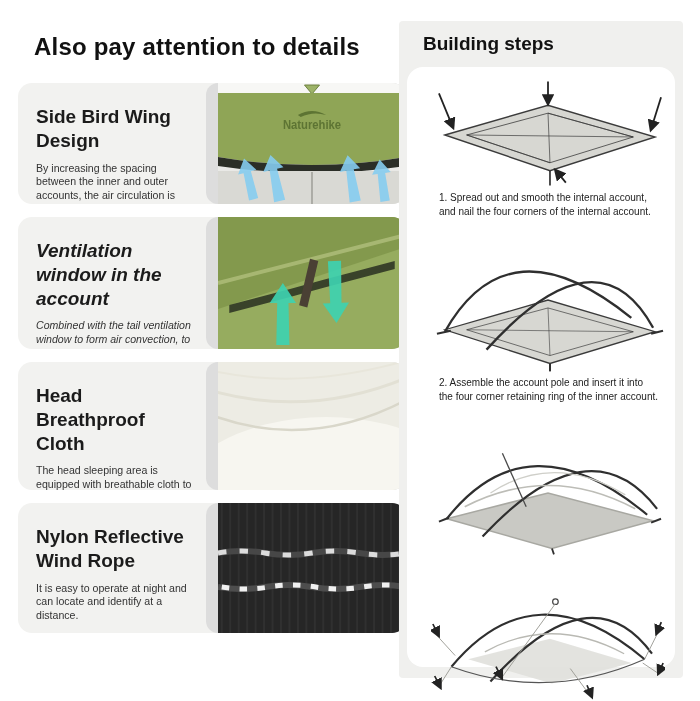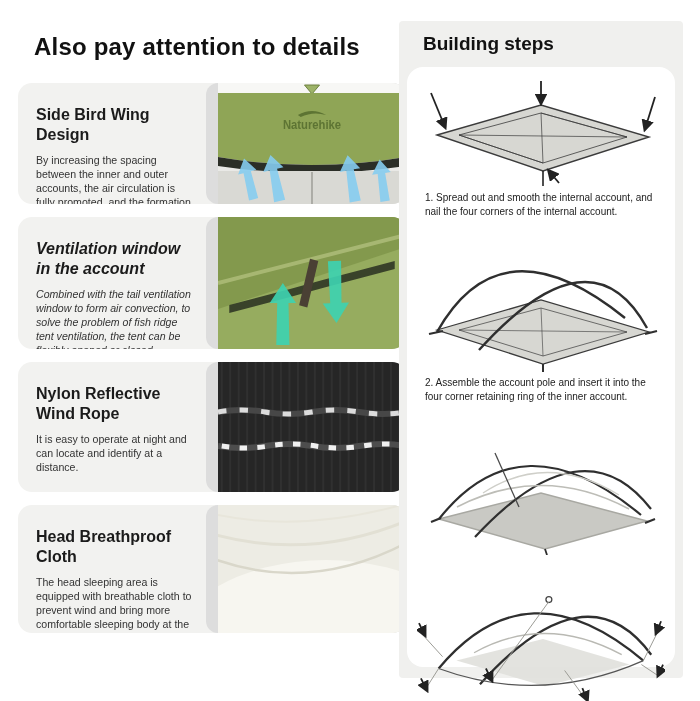--- a/index.html
+++ b/index.html
@@ -18,40 +18,40 @@
     overflow:hidden;
   }
   .feature-card.h1{height:121px;}
   .feature-card.h2{height:132px;font-style:italic;}
   .feature-card.h3{height:128px;}
   .feature-card.h4{height:130px;}
   .feature-text{
     width:188px;box-sizing:border-box;padding:22px 10px 0 18px;flex:none;
   }
   .feature-title{
-    font-size:16px;font-weight:700;color:#1b1b1b;margin:0 0 9px 0;line-height:1.25;
+    font-size:19px;font-weight:700;color:#1b1b1b;margin:0 0 9px 0;line-height:1.25;
   }
   .feature-body{
     font-size:10.6px;line-height:1.32;color:#333;margin:0;
   }
   .feature-media{
     flex:1;border-radius:12px;overflow:hidden;background:#ddd;padding-left:12px;
   }
   .feature-media svg{display:block;width:100%;height:100%;}
   
   .right-panel{
     position:absolute;left:399px;top:21px;width:284px;height:657px;
     background:#f0f0ee;border-radius:4px;box-sizing:border-box;
   }
   .right-title{
     font-size:19px;font-weight:600;color:#111;margin:12px 0 12px 24px;
   }
   .steps-card{
     background:#ffffff;border-radius:16px;margin:0 8px;height:600px;
-    box-sizing:border-box;padding:12px 10px 10px 10px;
+    box-sizing:border-box;padding:12px 10px 10px 24px;
   }
   .step{margin-bottom:6px;}
   .step-illustration{display:flex;justify-content:center;}
   .step-caption{
     font-size:10px;line-height:1.35;color:#222;margin:4px 6px 12px 8px;
   }
 </style>
 </head>
 <body>
 
@@ -99,20 +99,36 @@
         <path d="M12,88 C70,74 130,58 188,44 L188,52 C130,66 70,82 12,96 Z" fill="#39422a"></path>
         <rect x="92" y="42" width="9" height="48" fill="#4a4034" transform="rotate(14 96 66)"></rect>
         <g fill="#3ed2b0" opacity="0.92">
           <polygon transform="translate(56,66)" points="13,0 27,20 19,20 20,62 6,62 7,20 -1,20"></polygon>
           <polygon transform="translate(112,44) rotate(178 13 31)" points="13,0 27,20 19,20 20,62 6,62 7,20 -1,20"></polygon>
         </g>
       </svg>
     </div>
   </div>
 
+  <div class="feature-card h3">
+    <div class="feature-text">
+      <h2 class="feature-title">Head Breathproof Cloth</h2>
+      <p class="feature-body">The head sleeping area is equipped with breathable cloth to prevent wind and bring more comfortable sleeping body at the same time Test.</p>
+    </div>
+    <div class="feature-media">
+      <svg viewBox="0 0 200 128" preserveAspectRatio="none">
+        <rect x="0" y="0" width="200" height="128" fill="#edece4"></rect>
+        <ellipse cx="115" cy="155" rx="170" ry="100" fill="#f7f6f0"></ellipse>
+        <path d="M-10,28 Q100,58 210,12" stroke="#e2e0d4" stroke-width="3" fill="none"></path>
+        <path d="M-10,52 Q100,92 212,32" stroke="#d9d7ca" stroke-width="2.5" fill="none"></path>
+        <path d="M-10,8 Q90,30 210,-4" stroke="#e8e6db" stroke-width="2" fill="none"></path>
+      </svg>
+    </div>
+  </div>
+
   <div class="feature-card h4">
     <div class="feature-text">
       <h2 class="feature-title">Nylon Reflective Wind Rope</h2>
       <p class="feature-body">It is easy to operate at night and can locate and identify at a distance.</p>
     </div>
     <div class="feature-media">
       <svg viewBox="0 0 200 130" preserveAspectRatio="none">
         <defs>
           <pattern id="fabric" width="9" height="10" patternUnits="userSpaceOnUse">
             <rect width="9" height="10" fill="#262626"></rect>
@@ -121,36 +137,20 @@
         </defs>
         <rect x="0" y="0" width="200" height="130" fill="url(#fabric)"></rect>
         <g>
           <path d="M0,50 q25,-4 50,0 t50,0 t50,0 t50,0" stroke="#474747" stroke-width="6" fill="none"></path>
           <path d="M0,50 q25,-4 50,0 t50,0 t50,0 t50,0" stroke="#dcdcdc" stroke-width="5" fill="none" stroke-dasharray="9 14"></path>
         </g>
         <g>
           <path d="M0,84 q25,4 50,0 t50,0 t50,0 t50,0" stroke="#4d4d4d" stroke-width="6" fill="none"></path>
           <path d="M4,84 q25,4 50,0 t50,0 t50,0 t50,0" stroke="#f0f0f0" stroke-width="5" fill="none" stroke-dasharray="8 11"></path>
         </g>
-      </svg>
-    </div>
-  </div>
-
-  <div class="feature-card h3">
-    <div class="feature-text">
-      <h2 class="feature-title">Head Breathproof Cloth</h2>
-      <p class="feature-body">The head sleeping area is equipped with breathable cloth to prevent wind and bring more comfortable sleeping body at the same time Test.</p>
-    </div>
-    <div class="feature-media">
-      <svg viewBox="0 0 200 128" preserveAspectRatio="none">
-        <rect x="0" y="0" width="200" height="128" fill="#edece4"></rect>
-        <ellipse cx="115" cy="155" rx="170" ry="100" fill="#f7f6f0"></ellipse>
-        <path d="M-10,28 Q100,58 210,12" stroke="#e2e0d4" stroke-width="3" fill="none"></path>
-        <path d="M-10,52 Q100,92 212,32" stroke="#d9d7ca" stroke-width="2.5" fill="none"></path>
-        <path d="M-10,8 Q90,30 210,-4" stroke="#e8e6db" stroke-width="2" fill="none"></path>
       </svg>
     </div>
   </div>
 </div>
 
 <div class="right-panel">
   <h2 class="right-title">Building steps</h2>
   <div class="steps-card">
 
     <div class="step">

